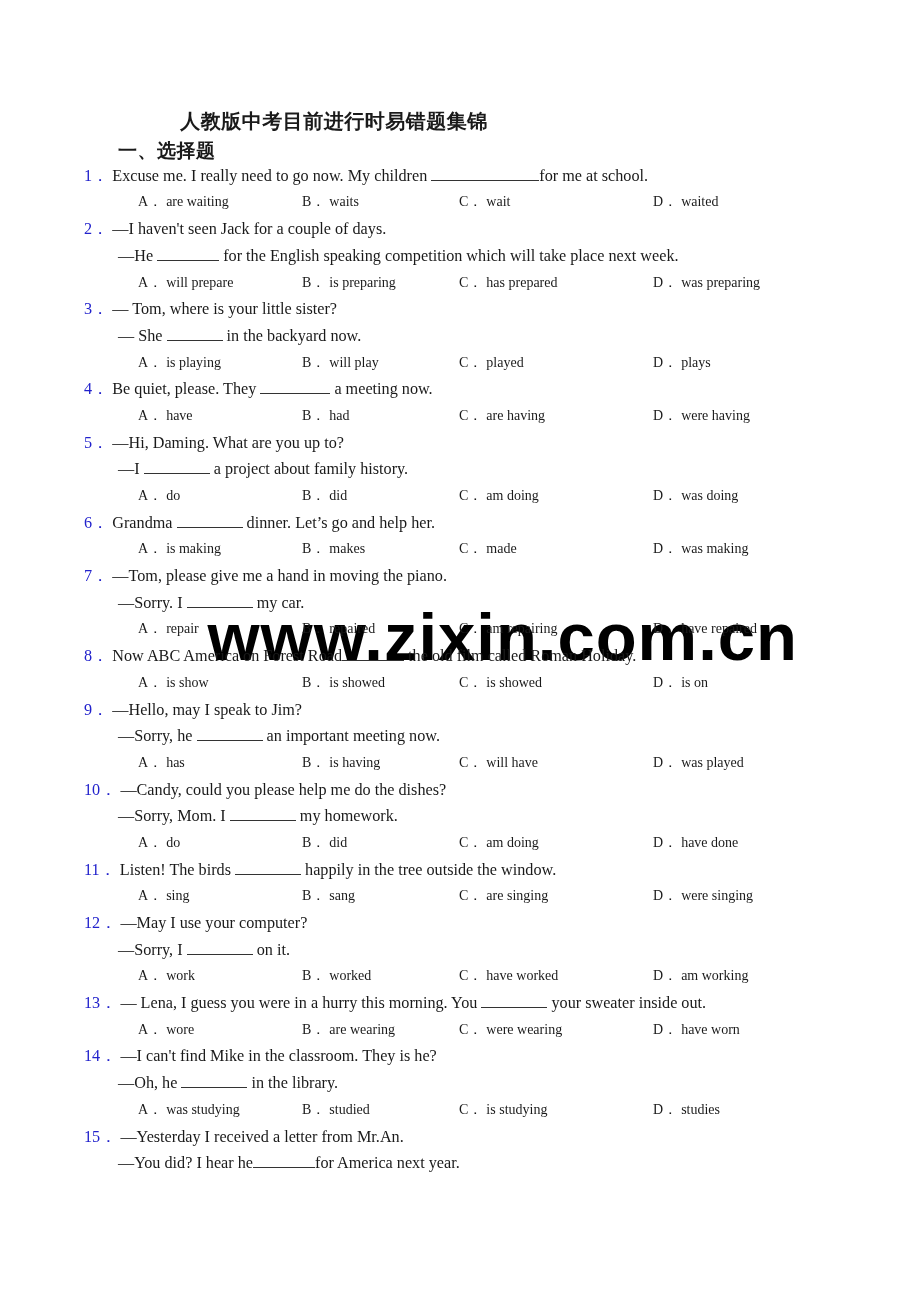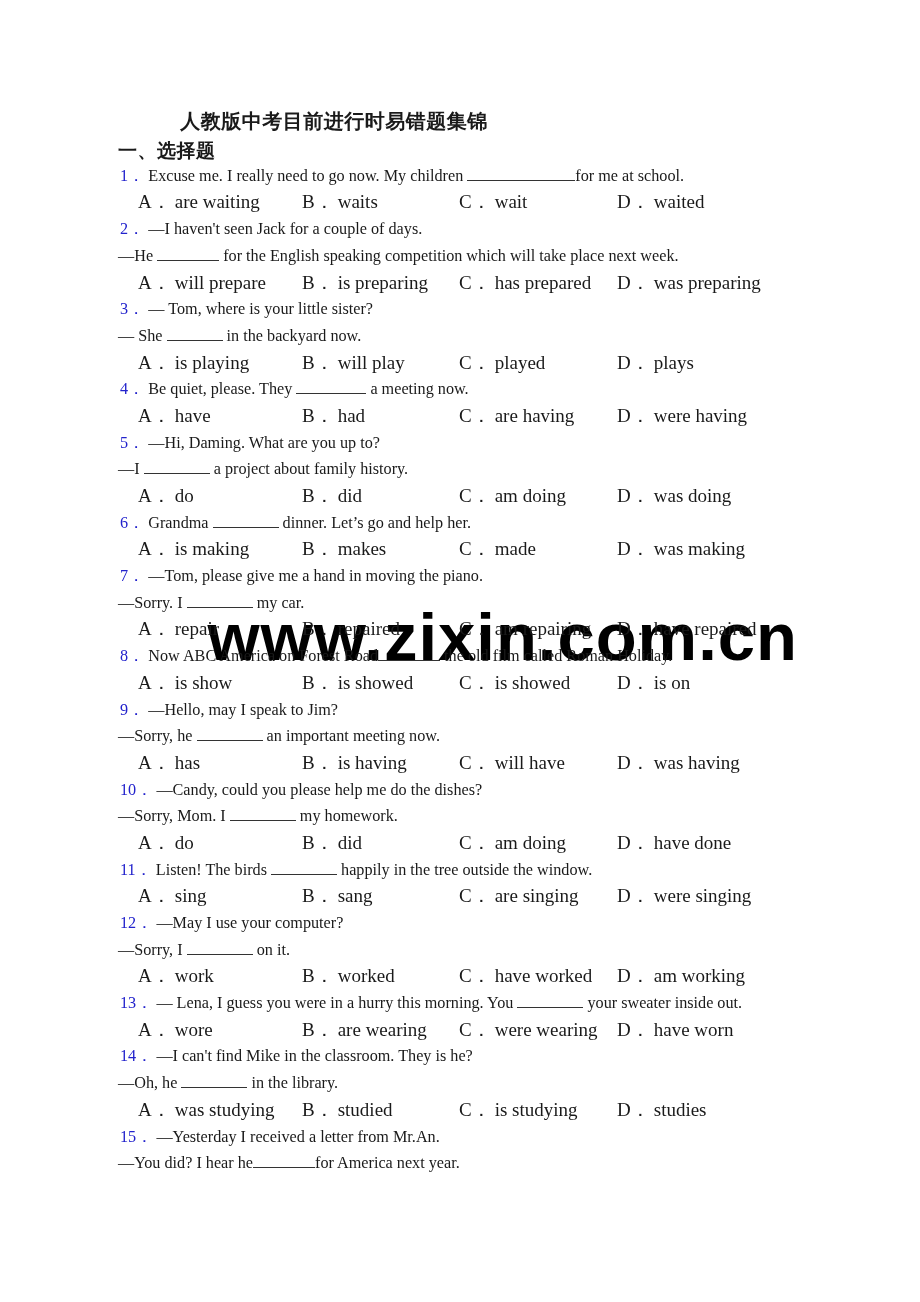--- a/index.html
+++ b/index.html
@@ -77,21 +77,21 @@
   .line {
     position: relative;
     font-size: 16.2px;
     line-height: 26.7px;
     height: 26.7px;
     white-space: nowrap;
     padding-left: 118px;
   }
 
   .line.stem {
-    padding-left: 120px;
+    padding-left: 84px;
   }
   .line.cont {
     padding-left: 118px;
   }
 
   .qnum {
     color: #2222cc;
     font-weight: 400;
   }
   .qnum::after {
@@ -106,34 +106,34 @@
     display: inline-block;
     border-bottom: 1px solid #333;
     height: 0.95em;
     vertical-align: baseline;
   }
 
   .options {
     position: relative;
     height: 26.7px;
     line-height: 26.7px;
-    font-size: 19px;
+    font-size: 14px;
     white-space: nowrap;
   }
   .opt {
     position: absolute;
     top: 0;
   }
   .opt .lbl::after {
     content: "．";
   }
   .opt-a { left: 138px; }
   .opt-b { left: 302px; }
   .opt-c { left: 459px; }
-  .opt-d { left: 617px; }
+  .opt-d { left: 653px; }
 
   .sp { display: inline-block; width: 4px; }
 </style>
 </head>
 <body>
 
 <div class="page">
 
   <div class="watermark">www.zixin.com.cn</div>
 
@@ -220,21 +220,21 @@
             <span class="opt opt-d"><span class="lbl">D</span><span class="sp"></span><span>is on</span></span>
           </div>
         </div>
         <div class="q-block">
           <div class="line stem"><span class="qnum">9</span><span class="sp"></span><span class="stem-text">—Hello, may I speak to Jim?</span></div>
           <div class="line cont"><span class="stem-text">—Sorry, he </span><span class="blank" style="width: 66px;"></span><span class="stem-text"> an important meeting now.</span></div>
           <div class="options">
             <span class="opt opt-a"><span class="lbl">A</span><span class="sp"></span><span>has</span></span>
             <span class="opt opt-b"><span class="lbl">B</span><span class="sp"></span><span>is having</span></span>
             <span class="opt opt-c"><span class="lbl">C</span><span class="sp"></span><span>will have</span></span>
-            <span class="opt opt-d"><span class="lbl">D</span><span class="sp"></span><span>was having</span></span>
+            <span class="opt opt-d"><span class="lbl">D</span><span class="sp"></span><span>was played</span></span>
           </div>
         </div>
         <div class="q-block">
           <div class="line stem"><span class="qnum">10</span><span class="sp"></span><span class="stem-text">—Candy, could you please help me do the dishes?</span></div>
           <div class="line cont"><span class="stem-text">—Sorry, Mom. I </span><span class="blank" style="width: 66px;"></span><span class="stem-text"> my homework.</span></div>
           <div class="options">
             <span class="opt opt-a"><span class="lbl">A</span><span class="sp"></span><span>do</span></span>
             <span class="opt opt-b"><span class="lbl">B</span><span class="sp"></span><span>did</span></span>
             <span class="opt opt-c"><span class="lbl">C</span><span class="sp"></span><span>am doing</span></span>
             <span class="opt opt-d"><span class="lbl">D</span><span class="sp"></span><span>have done</span></span>

